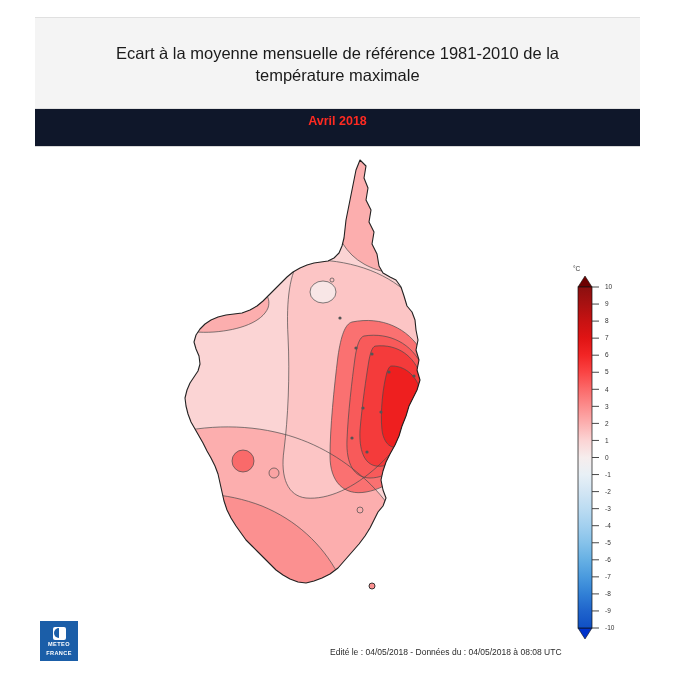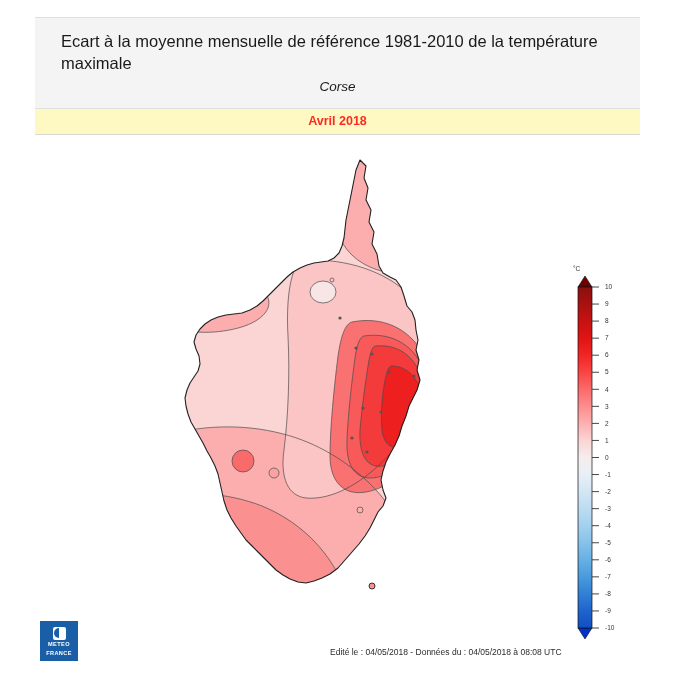--- a/index.html
+++ b/index.html
@@ -23,21 +23,22 @@
     left: 35px;
     top: 17px;
     width: 605px;
     background: #f4f4f4;
     border-top: 1px solid #e0e0e0;
     border-bottom: 1px solid #e0e0e0;
     padding: 12px 0 14px 0;
     box-sizing: border-box;
   }
   #page-title {
-    margin: 0;
+    margin: 12px;
+    text-align: center;
     font-size: 16.5px;
     font-weight: normal;
     line-height: 1.35;
     color: #1a1a1a;
     padding: 0 26px;
   }
   #region-subtitle {
     margin: 4px 0 0 0;
     text-align: center;
     font-size: 13.5px;
@@ -45,24 +46,24 @@
     font-weight: normal;
     color: #1a1a1a;
   }
 
   
   #period-panel {
     position: absolute;
     left: 35px;
     top: 108px;
     width: 605px;
-    background: #fef9c3;
+    background: #0f172a;
     border-top: 1px solid #e0e0e0;
     border-bottom: 1px solid #d8d8d8;
-    padding: 5px 0 6px 0;
+    padding: 5px 0 18px 0;
     box-sizing: border-box;
   }
   #period-label {
     margin: 0;
     text-align: center;
     font-size: 12.5px;
     font-weight: bold;
     color: #ff2a21;
   }
 
@@ -147,21 +148,20 @@
     letter-spacing: 0.4px;
     line-height: 1.35;
     margin-top: 1px;
   }
 </style>
 </head>
 <body>
 
 <div id="header-panel">
   <h1 id="page-title">Ecart à la moyenne mensuelle de référence 1981-2010 de la température maximale</h1>
-  <p id="region-subtitle">Corse</p>
 </div>
 
 <div id="period-panel">
   <p id="period-label">Avril 2018</p>
 </div>
 
 <div id="map-area">
   <svg id="map-svg" width="675" height="500" viewBox="0 0 675 500">
 
     <defs>

